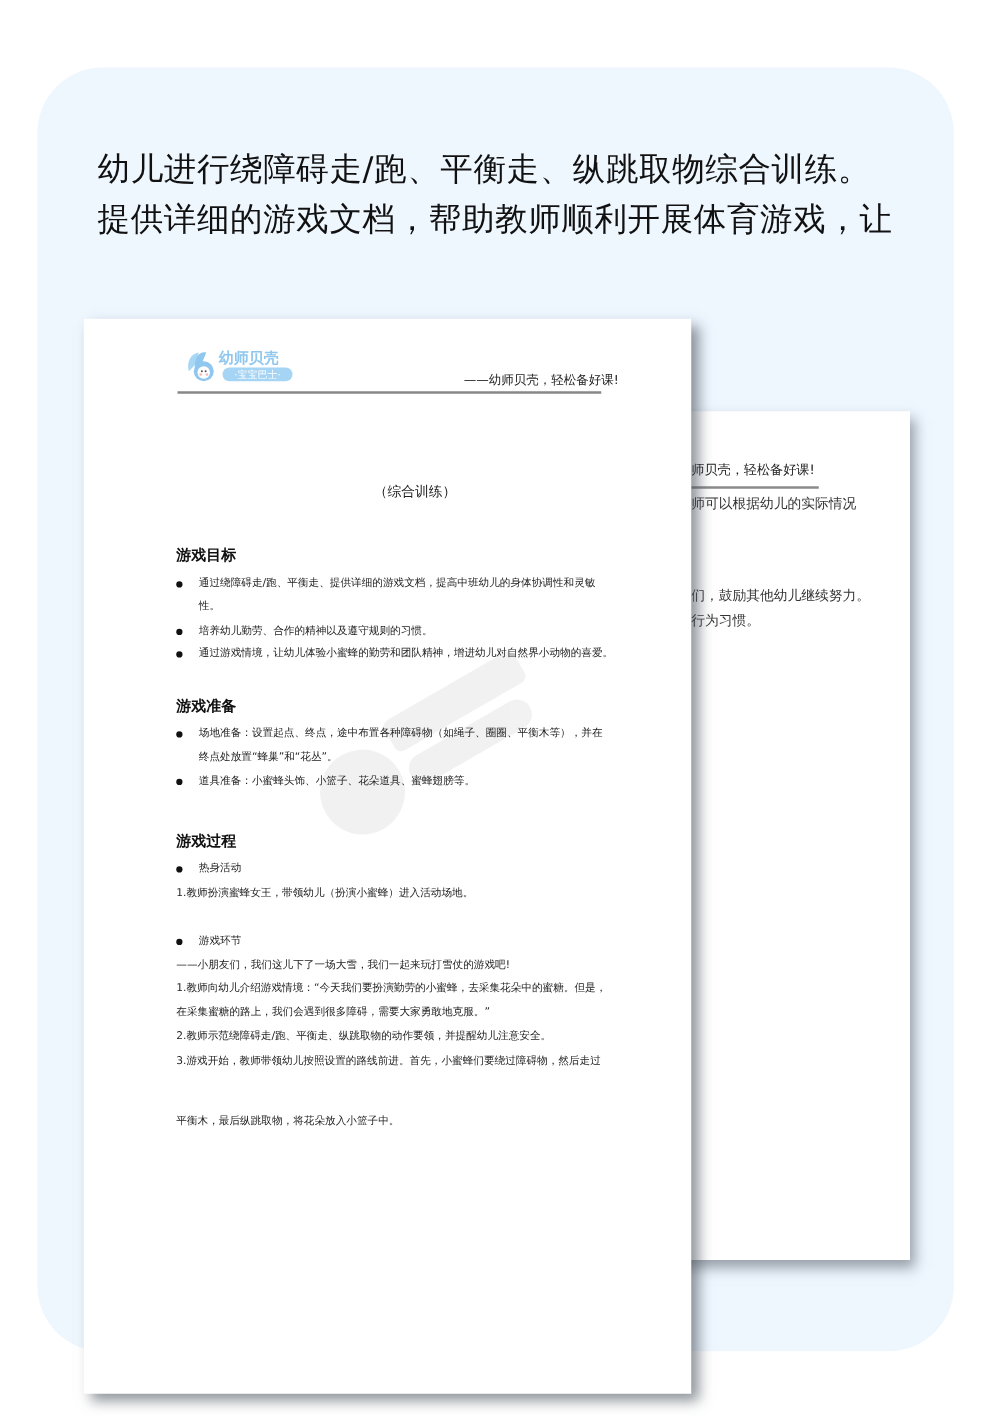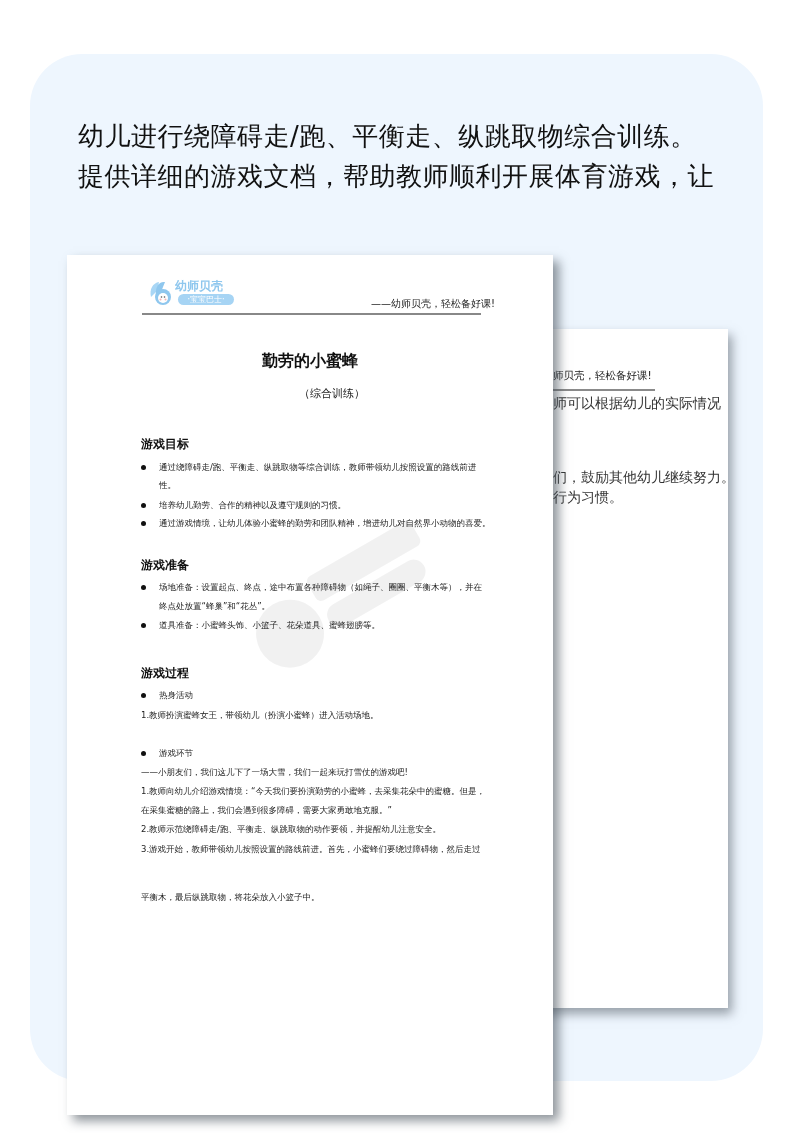--- a/index.html
+++ b/index.html
@@ -22,21 +22,21 @@
     background: #ffffff;
     box-shadow: 4px 6px 10px rgba(80,90,100,0.55);
   }
   .page-back .pb-slogan {
     position: absolute; left: 306px; top: 40px; font-size: 10.5px; color: #222; white-space: nowrap;
   }
   .page-back .pb-rule {
     position: absolute; left: 306px; top: 60px; width: 102px; height: 2px; background: #8a8a8a;
   }
   .page-back .pb-line {
-    position: absolute; left: 306px; font-size: 14px; color: #333; white-space: nowrap;
+    position: absolute; left: 306px; font-size: 11px; color: #333; white-space: nowrap;
   }
 
   
   .page-front {
     position: absolute; left: 67px; top: 255px; width: 486px; height: 860px;
     background: #ffffff;
     box-shadow: 6px 6px 10px rgba(70,80,90,0.6);
     overflow: hidden;
   }
   .pf-logo {
@@ -125,27 +125,26 @@
       <circle cx="13.5" cy="20.5" r="1" fill="#f6b3b3"></circle>
       <circle cx="18.5" cy="20.5" r="1" fill="#f6b3b3"></circle>
     </svg>
     <div class="logo-name">幼师贝壳</div>
     <div class="logo-sub">·宝宝巴士·</div>
   </div>
 
   <div class="pf-slogan">——幼师贝壳，轻松备好课!</div>
   <div class="pf-rule"></div>
 
-  <div class="pf-title">勤劳的小蜜蜂</div>
   <div class="pf-subtitle">（综合训练）</div>
 
   <div class="section-h" style="top:181px">游戏目标</div>
   <div class="bullet-row" style="top:206px">
     <span class="dot"></span>
-    <span class="txt">通过绕障碍走/跑、平衡走、纵跳取物等综合训练，教师带领幼儿按照设置的路线前进</span>
+    <span class="txt">通过绕障碍走/跑、平衡走、提供详细的游戏文档，提高中班幼儿的身体协调性和灵敏</span>
   </div>
   <div class="cont-line" style="top:224px">性。</div>
   <div class="bullet-row" style="top:244px">
     <span class="dot"></span>
     <span class="txt">培养幼儿勤劳、合作的精神以及遵守规则的习惯。</span>
   </div>
   <div class="bullet-row" style="top:262px">
     <span class="dot"></span>
     <span class="txt">通过游戏情境，让幼儿体验小蜜蜂的勤劳和团队精神，增进幼儿对自然界小动物的喜爱。</span>
   </div>

